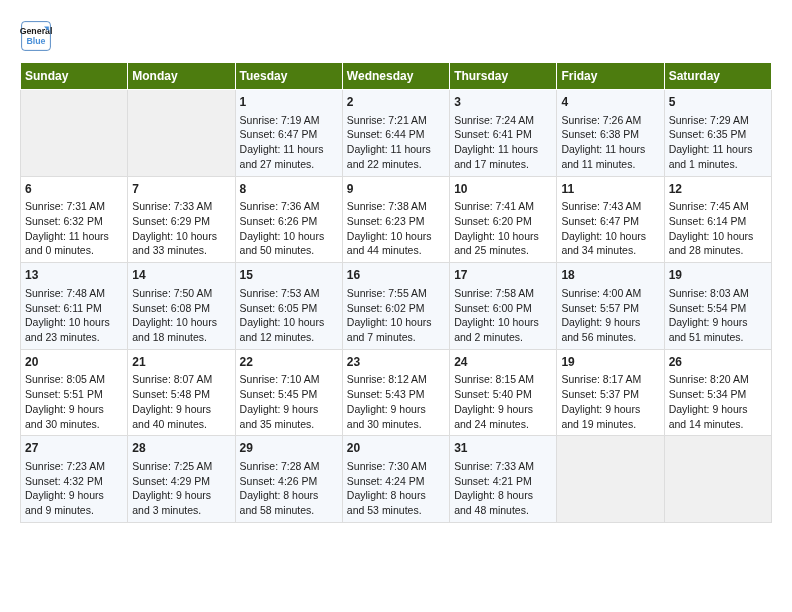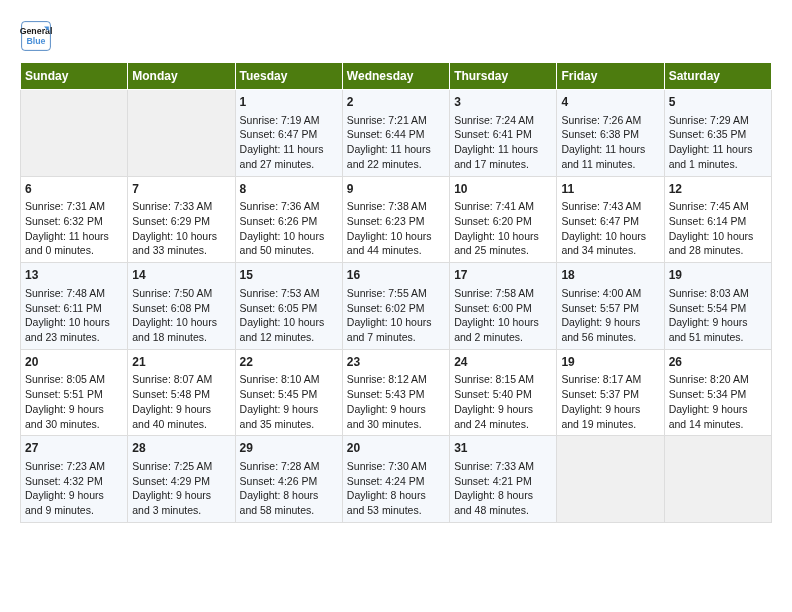--- a/index.html
+++ b/index.html
@@ -263,21 +263,21 @@
         </td>
         <td>
           <span class="day-num">21</span>
           <div>Sunrise: 8:07 AM</div>
           <div>Sunset: 5:48 PM</div>
           <div>Daylight: 9 hours</div>
           <div>and 40 minutes.</div>
         </td>
         <td>
           <span class="day-num">22</span>
-          <div>Sunrise: 8:10 AM</div>
+          <div>Sunrise: 7:10 AM</div>
           <div>Sunset: 5:45 PM</div>
           <div>Daylight: 9 hours</div>
           <div>and 35 minutes.</div>
         </td>
         <td>
           <span class="day-num">23</span>
           <div>Sunrise: 8:12 AM</div>
           <div>Sunset: 5:43 PM</div>
           <div>Daylight: 9 hours</div>
           <div>and 30 minutes.</div>

